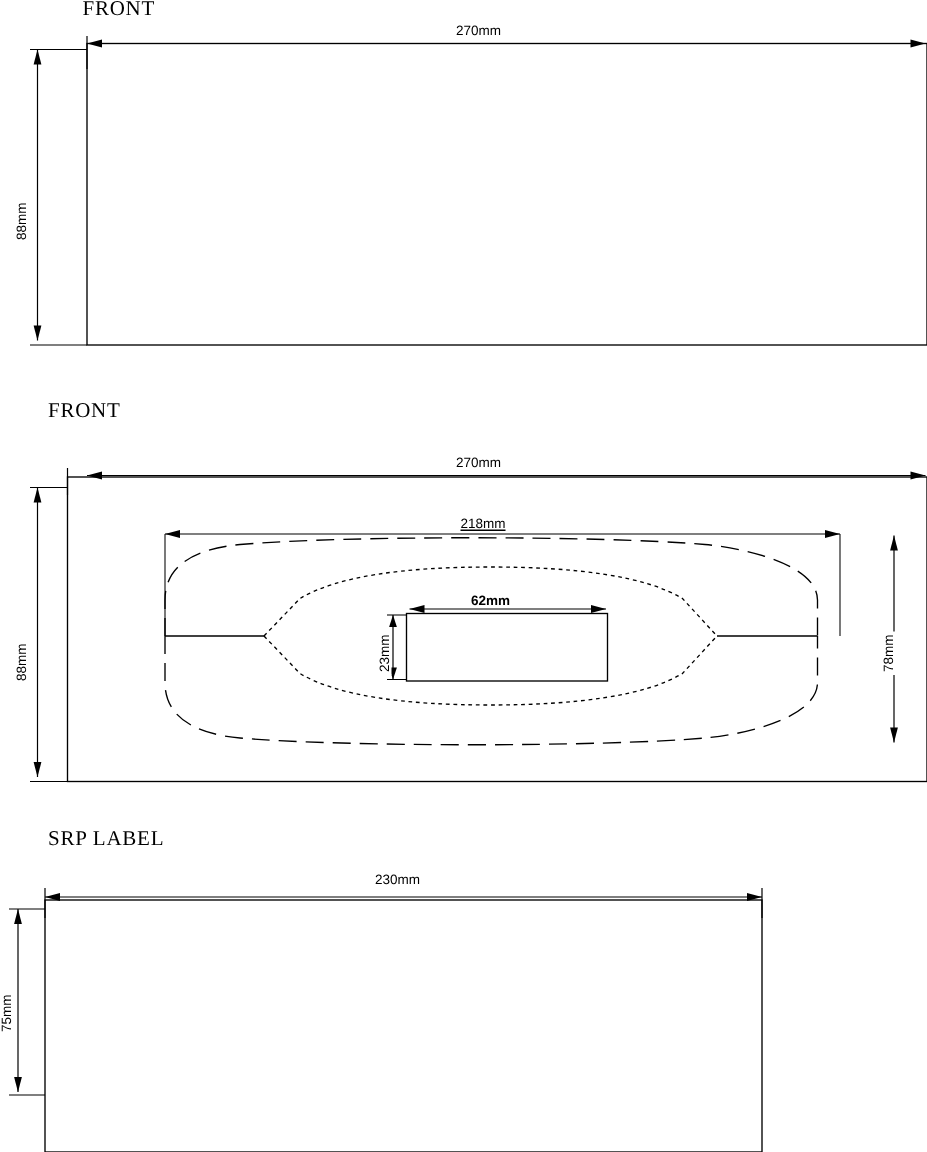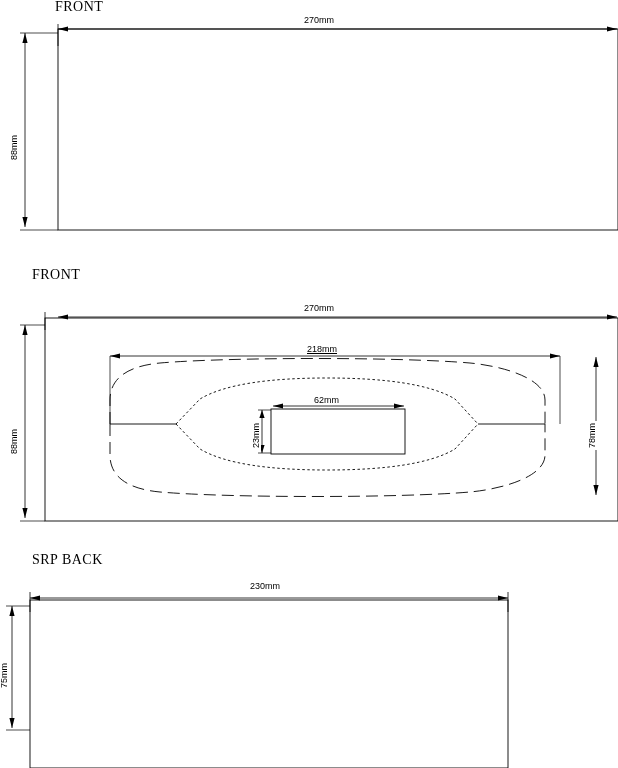--- a/index.html
+++ b/index.html
@@ -132,20 +132,20 @@
 
   <div class="heading" style="left:55px; top:0px;">FRONT</div>
   <div class="dimtext" style="left:302px; top:16px;">270mm</div>
   <div class="dimtext vert" style="left:10px; top:162px;">88mm</div>
 
   <div class="heading" style="left:32px; top:268px;">FRONT</div>
   <div class="dimtext" style="left:302px; top:304px;">270mm</div>
   <div class="dimtext vert" style="left:10px; top:456px;">88mm</div>
   <div class="dimtext" style="left:305px; top:345px;text-decoration:underline;">218mm</div>
   <div class="dimtext vert" style="left:588px; top:450px;">78mm</div>
-  <div class="dimtext" style="left:312px; top:396px;">62mm</div>
+  <div class="dimtext" style="left:312px; top:396px;font-weight:bold;">62mm</div>
   <div class="dimtext vert" style="left:252px; top:450px;">23mm</div>
 
-  <div class="heading" style="left:32px; top:553px;">SRP BACK</div>
+  <div class="heading" style="left:32px; top:553px;">SRP LABEL</div>
   <div class="dimtext" style="left:248px; top:582px;">230mm</div>
   <div class="dimtext vert" style="left:0px; top:690px;">75mm</div>
 
 </div>
 
 </body></html>

